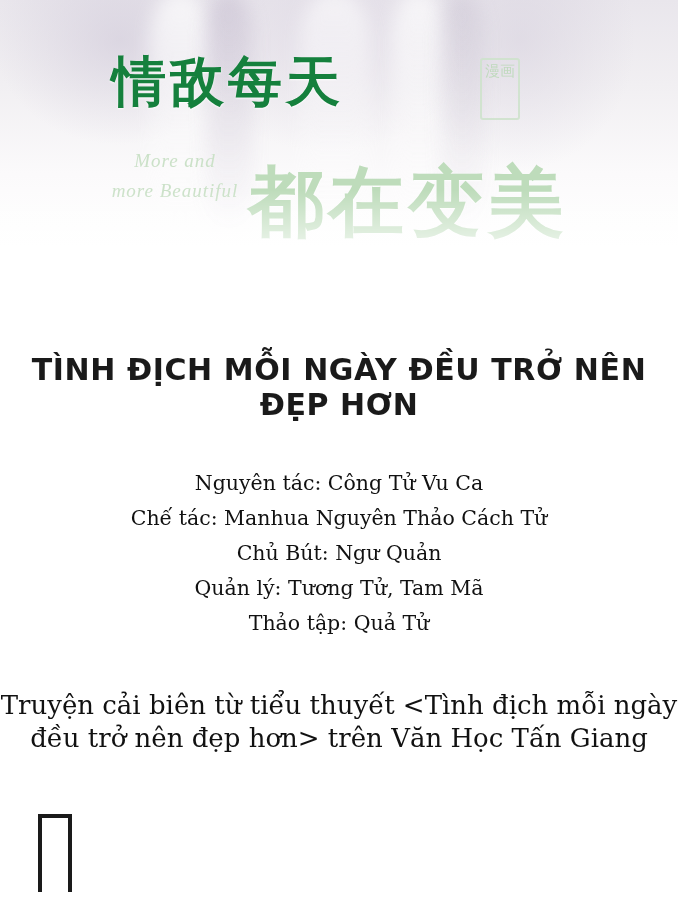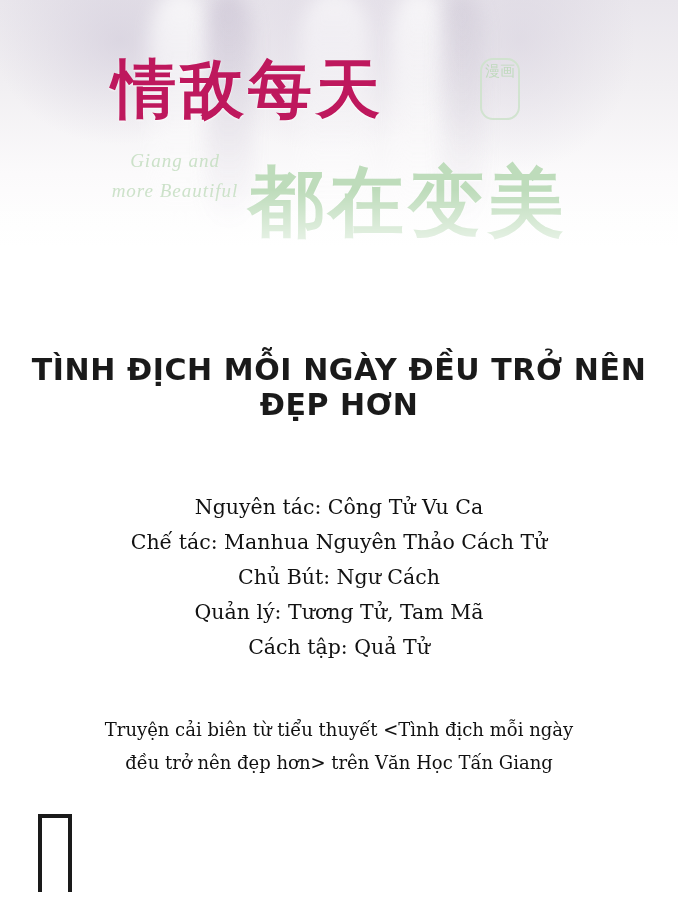--- a/index.html
+++ b/index.html
@@ -63,37 +63,37 @@
     color: #cfe3cd;
     font-family: "Liberation Serif", serif;
     font-weight: bold;
     letter-spacing: 4px;
     text-shadow: 0 1px 2px rgba(255,255,255,.9);
     white-space: nowrap;
   }
   .cn-line1 {
     left: 112px;
     top: 46px;
-    font-size: 64px;
-    color: #be185d;
+    font-size: 54px;
+    color: #15803d;
   }
   .cn-line2 {
     left: 248px;
     top: 152px;
     font-size: 76px;
     color: #bedcbb;
   }
   .cn-badge {
     position: absolute;
     left: 480px;
     top: 58px;
     width: 40px;
     height: 62px;
     border: 2px solid #cfe3cd;
-    border-radius: 13px;
+    border-radius: 3px;
     color: #bcd9b9;
     font-family: "Liberation Serif", serif;
     font-size: 15px;
     line-height: 1.05;
     text-align: center;
     padding-top: 4px;
     box-sizing: border-box;
     opacity: .9;
   }
   .cn-script {
@@ -120,31 +120,31 @@
     color: #1a1a1a;
   }
   .vn-title {
     font-family: "DejaVu Sans", sans-serif;
     font-weight: bold;
     font-size: 30px;
     letter-spacing: .6px;
     margin-top: 52px;
   }
   .credits {
-    margin-top: 68px;
+    margin-top: 44px;
     font-family: "DejaVu Serif", serif;
     font-size: 20.5px;
     line-height: 35px;
     color: #111111;
   }
   .credits div { white-space: nowrap; }
   .source {
     margin-top: 48px;
     font-family: "DejaVu Serif", serif;
-    font-size: 18px;
+    font-size: 26px;
     line-height: 33px;
     color: #111111;
   }
   .source div { white-space: nowrap; }
 
   
   .corner-mark {
     position: absolute;
     left: 38px;
     bottom: 8px;
@@ -165,36 +165,36 @@
   <div class="streak s2"></div>
   <div class="streak s5"></div>
   <div class="streak s3"></div>
   <div class="streak s4"></div>
 
   <div class="cn-title cn-line1">情敌每天</div>
   <div class="cn-title cn-line2">都在变美</div>
   <div class="cn-badge">漫画</div>
 
   <div class="cn-script">
-    <div>Giang and</div>
+    <div>More and</div>
     <div>more Beautiful</div>
   </div>
 
   <div class="art-fade"></div>
 </div>
 
 <div class="content">
   <div class="vn-title">TÌNH ĐỊCH MỖI NGÀY ĐỀU TRỞ NÊN ĐẸP HƠN</div>
 
   <div class="credits">
     <div>Nguyên tác: Công Tử Vu Ca</div>
     <div>Chế tác: Manhua Nguyên Thảo Cách Tử</div>
-    <div>Chủ Bút: Ngư Cách</div>
+    <div>Chủ Bút: Ngư Quản</div>
     <div>Quản lý: Tương Tử, Tam Mã</div>
-    <div>Cách tập: Quả Tử</div>
+    <div>Thảo tập: Quả Tử</div>
   </div>
 
   <div class="source">
     <div>Truyện cải biên từ tiểu thuyết &lt;Tình địch mỗi ngày</div>
     <div>đều trở nên đẹp hơn&gt; trên Văn Học Tấn Giang</div>
   </div>
 </div>
 
 <div class="corner-mark"></div>
 

